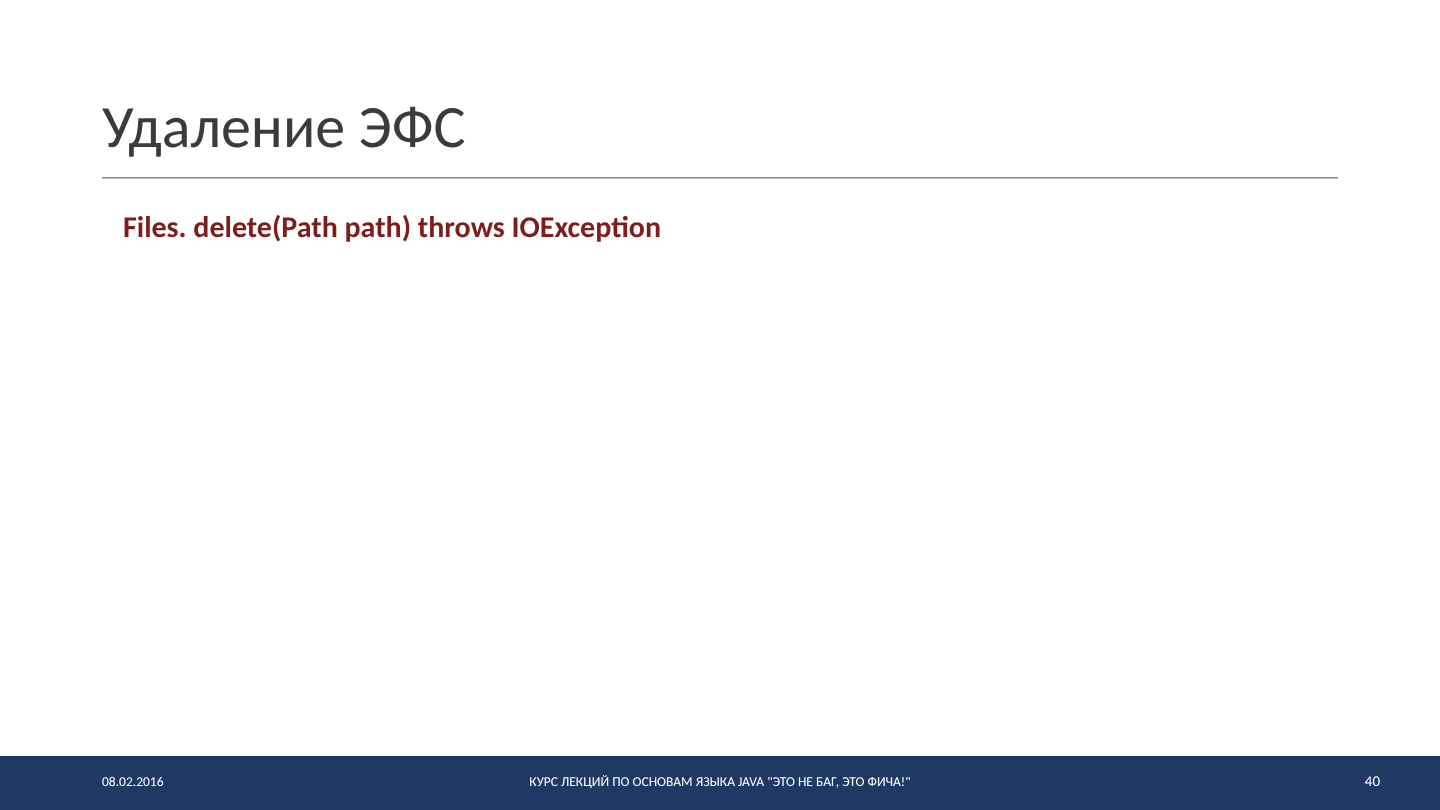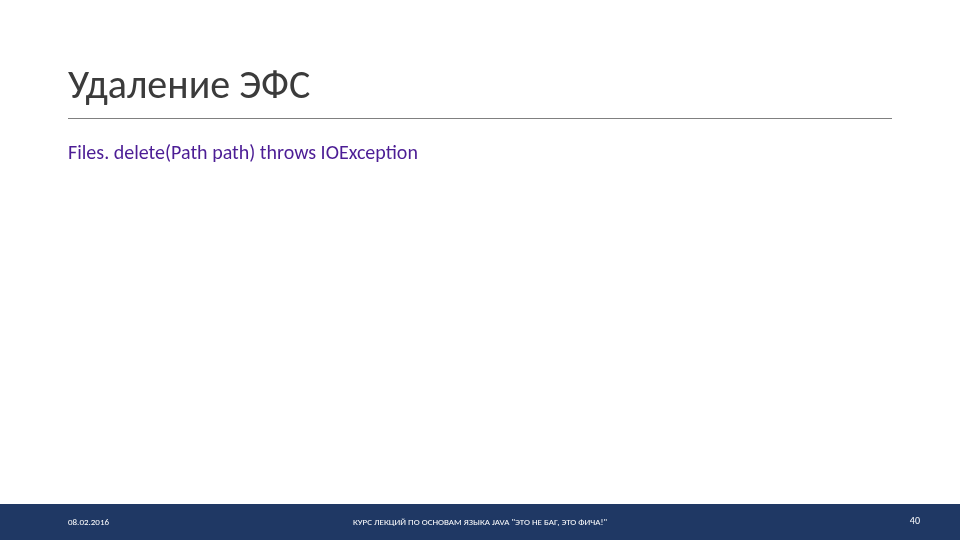--- a/index.html
+++ b/index.html
@@ -29,25 +29,25 @@
   .underline {
     position: absolute;
     left: 68px;
     top: 118px;
     width: 824px;
     height: 1px;
     background: #808080;
   }
   .body-line-1 {
     position: absolute;
-    left: 68px;
+    left: 82px;
     top: 140px;
     font-size: 20px;
-    font-weight: 400;
-    color: #4c1d95;
+    font-weight: 700;
+    color: #7f1d1d;
   }
   .body-line-2 {
     position: absolute;
     left: 68px;
     top: 212px;
     font-size: 20px;
     font-weight: 400;
     color: #3b3b3b;
   }
   .footer-bar {

